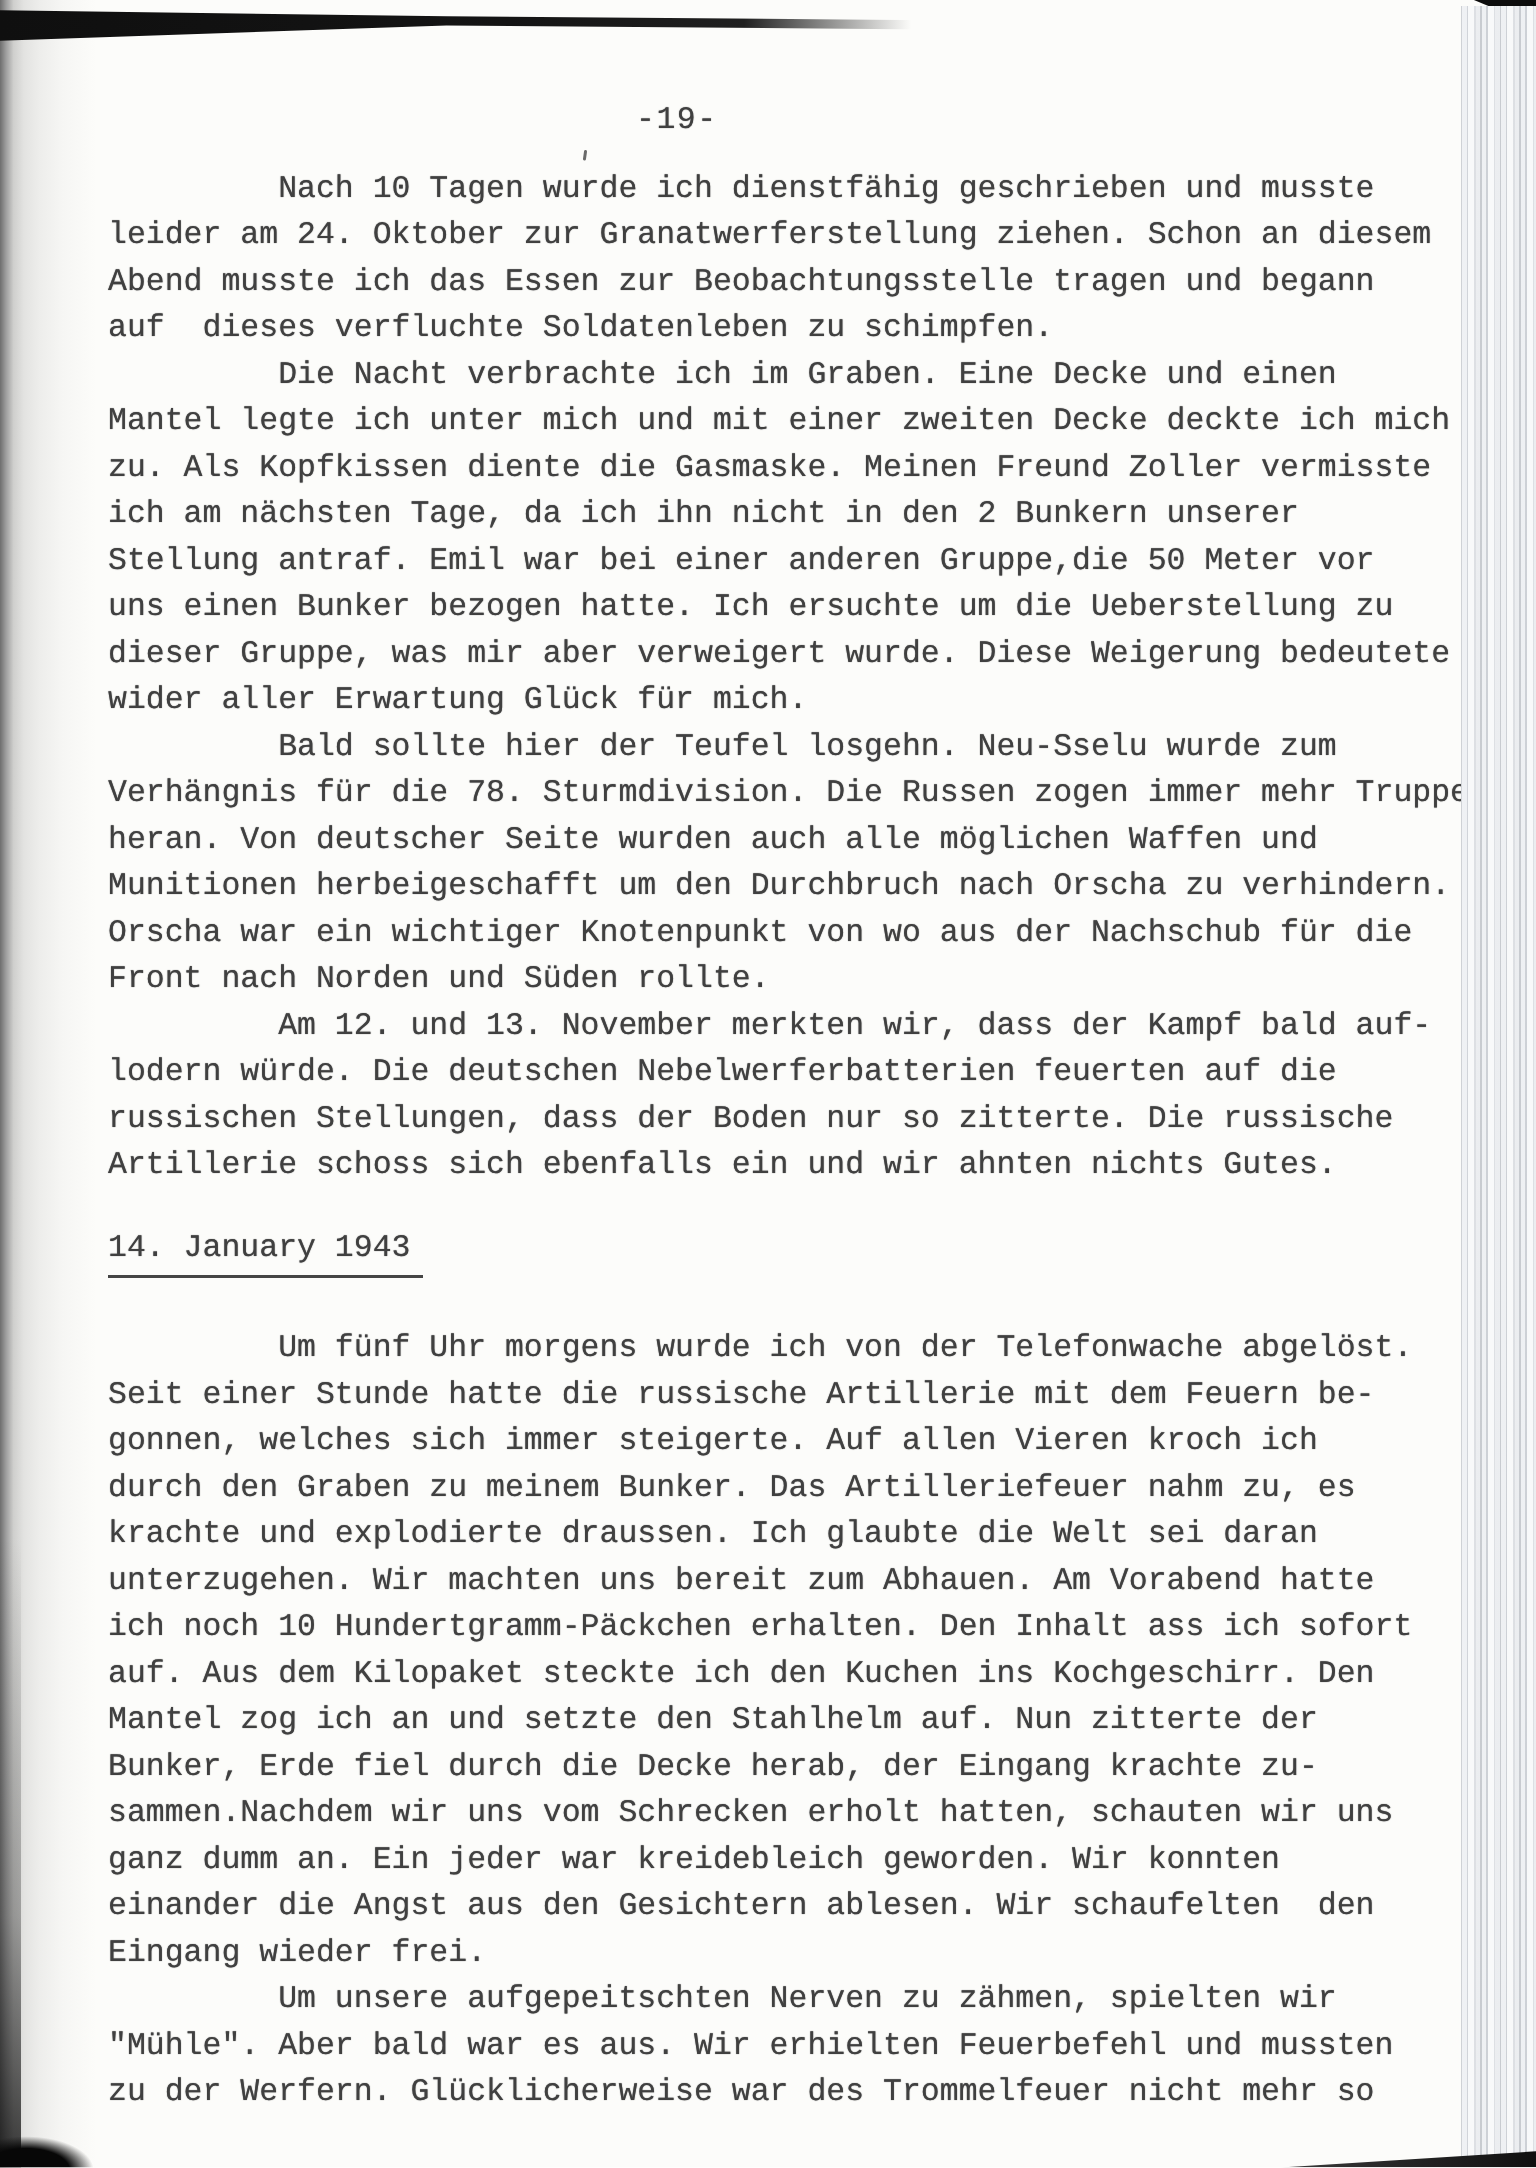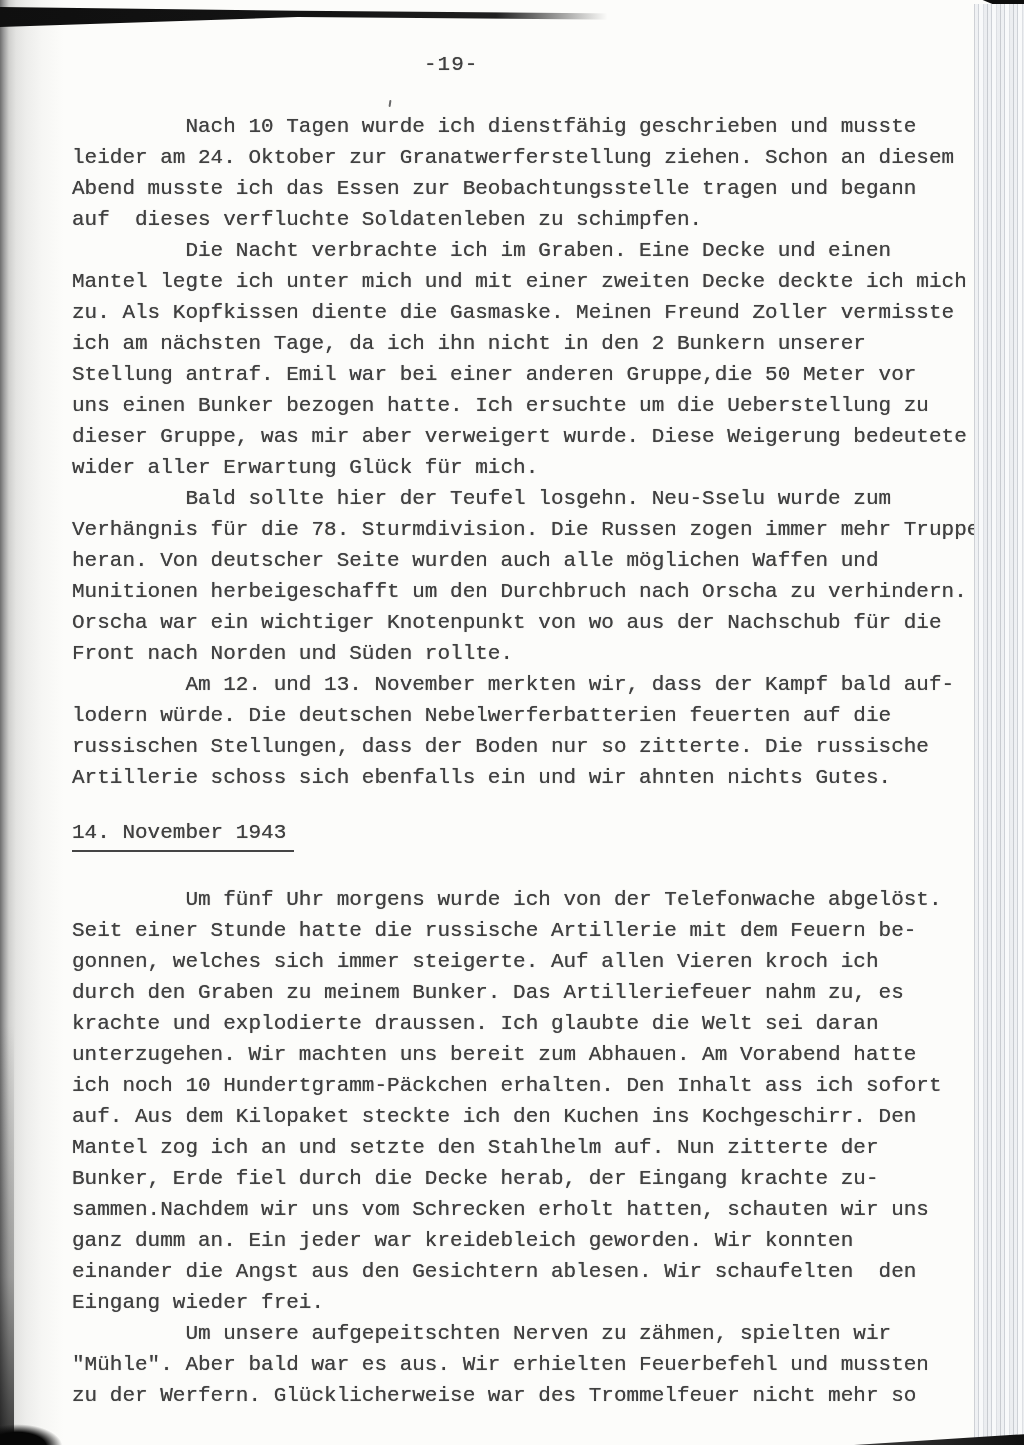--- a/index.html
+++ b/index.html
@@ -64,21 +64,21 @@
     z-index: 7;
   }
   
   .ink {
     color: #404040;
     font-size: 21px;
     text-shadow: 0 0 0.7px rgba(70,70,70,0.85);
     z-index: 3;
   }
   .page-num {
-    position: absolute; left: 424px; top: 52px;
+    position: absolute; left: 424px; top: 68px;
     line-height: 26px;
     letter-spacing: 1px;
     font-family: Liberation Mono, monospace;
   }
   .body-text {
     position: absolute; left: 72px;
     line-height: 31px;
     white-space: pre;
   }
   .sec1 { top: 111px; }
@@ -125,21 +125,21 @@
 Verhängnis für die 78. Sturmdivision. Die Russen zogen immer mehr Truppe
 heran. Von deutscher Seite wurden auch alle möglichen Waffen und
 Munitionen herbeigeschafft um den Durchbruch nach Orscha zu verhindern.
 Orscha war ein wichtiger Knotenpunkt von wo aus der Nachschub für die
 Front nach Norden und Süden rollte.
          Am 12. und 13. November merkten wir, dass der Kampf bald auf-
 lodern würde. Die deutschen Nebelwerferbatterien feuerten auf die
 russischen Stellungen, dass der Boden nur so zitterte. Die russische
 Artillerie schoss sich ebenfalls ein und wir ahnten nichts Gutes.</div>
 
-  <div class="heading ink">14. November 1943</div>
+  <div class="heading ink">14. January 1943</div>
 
   <div class="body-text ink sec2">         Um fünf Uhr morgens wurde ich von der Telefonwache abgelöst.
 Seit einer Stunde hatte die russische Artillerie mit dem Feuern be-
 gonnen, welches sich immer steigerte. Auf allen Vieren kroch ich
 durch den Graben zu meinem Bunker. Das Artilleriefeuer nahm zu, es
 krachte und explodierte draussen. Ich glaubte die Welt sei daran
 unterzugehen. Wir machten uns bereit zum Abhauen. Am Vorabend hatte
 ich noch 10 Hundertgramm-Päckchen erhalten. Den Inhalt ass ich sofort
 auf. Aus dem Kilopaket steckte ich den Kuchen ins Kochgeschirr. Den
 Mantel zog ich an und setzte den Stahlhelm auf. Nun zitterte der

